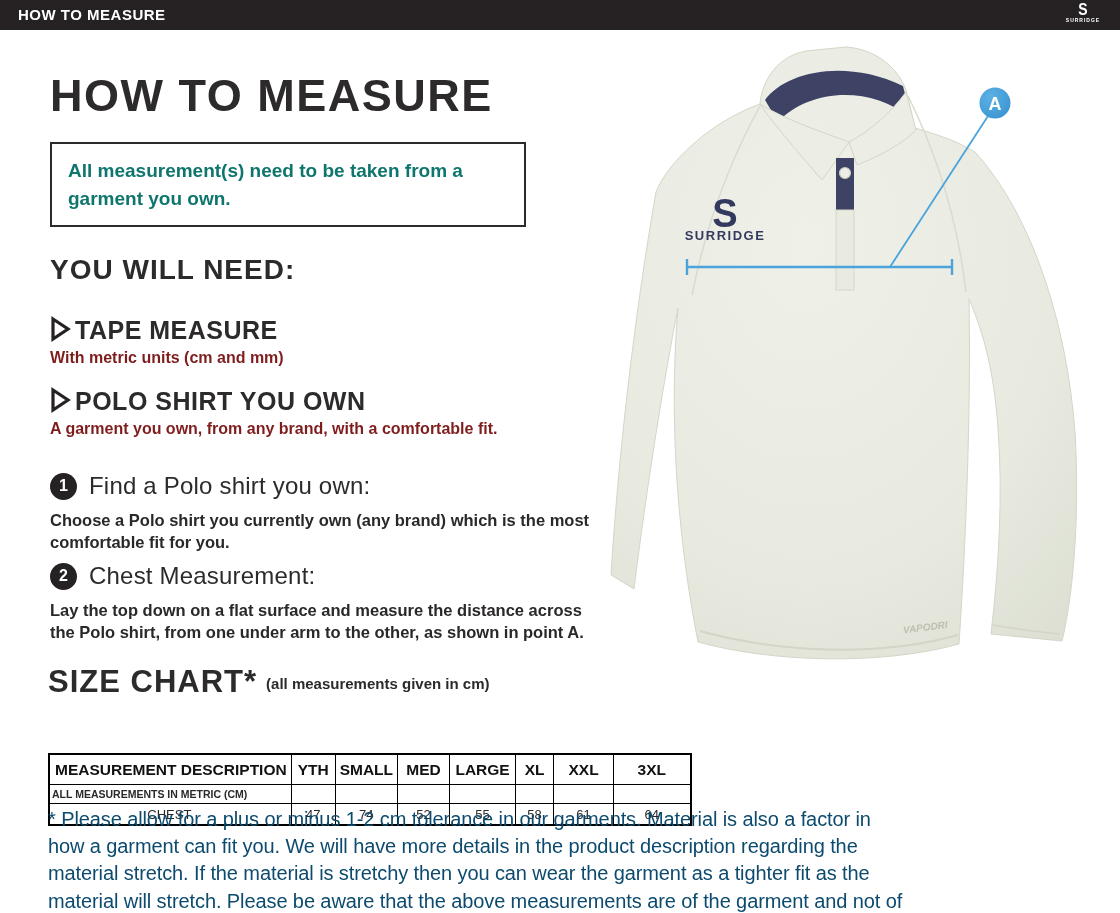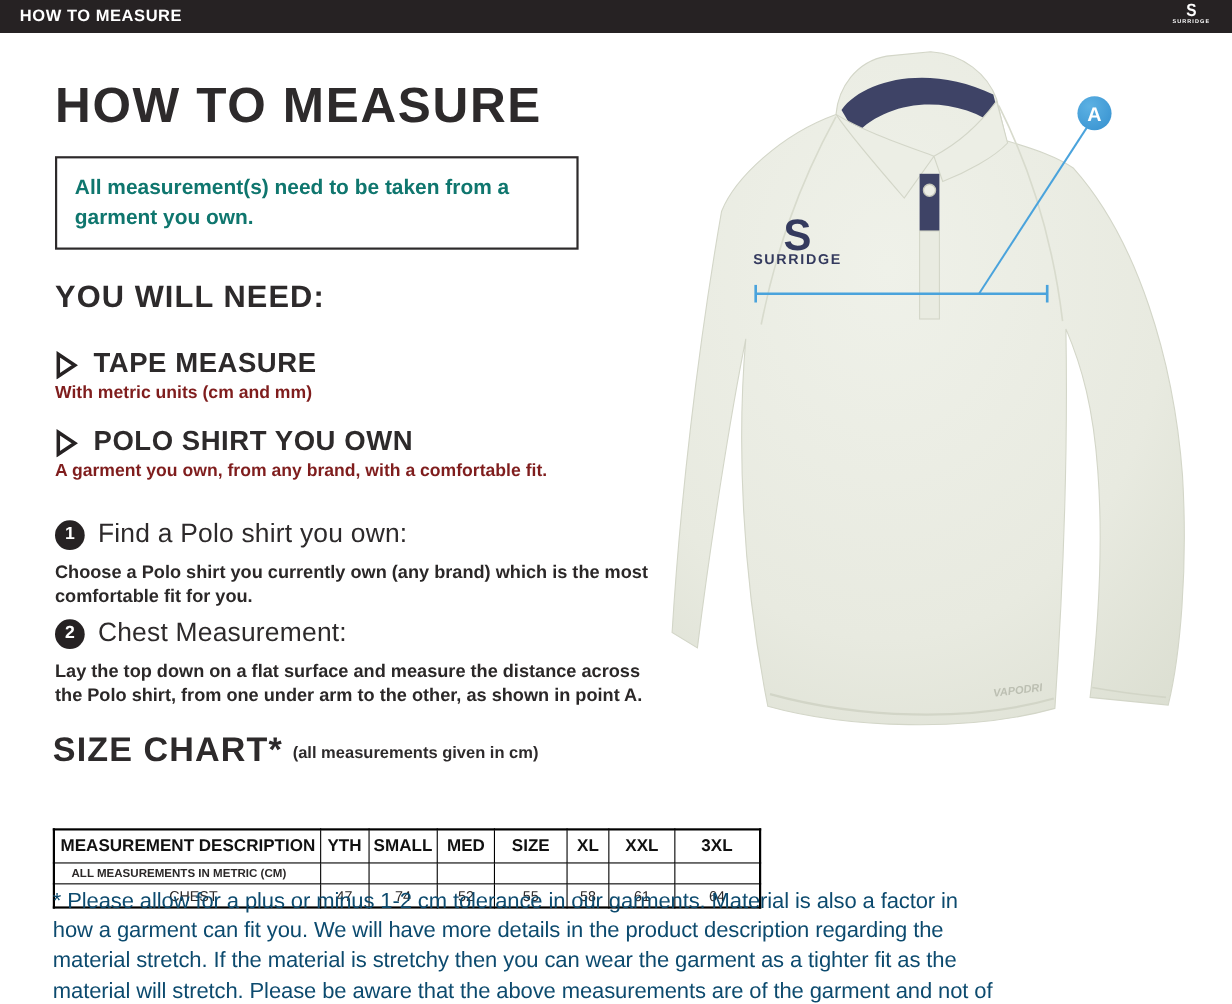--- a/index.html
+++ b/index.html
@@ -15,21 +15,21 @@
   .topbar-logo .s-word{display:block;font-size:5px;font-weight:700;letter-spacing:1px;line-height:7px;}
 
   
   .h1{position:absolute;left:50px;top:70px;font-size:45px;font-weight:700;
       letter-spacing:1.5px;color:#2d2a2b;}
   .notice{position:absolute;left:50px;top:142px;width:440px;border:2.5px solid #2d2a2b;
       padding:13px 16px;font-size:19px;font-weight:700;line-height:1.45;color:#0f766e;}
   .h2-need{position:absolute;left:50px;top:254px;font-size:28px;font-weight:700;letter-spacing:1px;color:#2d2a2b;}
 
   .need-item{position:absolute;left:50px;}
-  .need-row{display:flex;align-items:flex-end;gap:14px;}
+  .need-row{display:flex;align-items:flex-start;gap:4px;}
   .need-label{font-size:25px;font-weight:700;letter-spacing:.5px;color:#2d2a2b;}
   .need-desc{margin-top:4px;font-size:16px;font-weight:700;color:#7f1d1d;}
   .tri-icon{flex:0 0 auto;display:block;}
 
   .step-item{position:absolute;left:50px;}
   .step-row{display:flex;align-items:center;gap:12px;}
   .step-badge{width:27px;height:27px;border-radius:50%;background:#262223;color:#fff;
       font-size:16px;font-weight:700;display:flex;align-items:center;justify-content:center;}
   .step-title{font-size:24px;font-weight:400;color:#2d2a2b;letter-spacing:.2px;}
   .step-desc{margin-top:9px;width:548px;font-size:16.5px;font-weight:700;line-height:1.35;color:#2b2828;}
@@ -39,21 +39,21 @@
   .h2-size .sub{font-size:15px;font-weight:700;letter-spacing:0;margin-left:9px;vertical-align:3px;}
 
   
   .size-table{position:absolute;left:48px;top:753px;border-collapse:collapse;table-layout:fixed;
       border:2px solid #000;}
   .size-table th,.size-table td{border:1px solid #000;padding:0 4px;overflow:hidden;white-space:nowrap;}
   .size-table th{height:29px;font-size:15.5px;font-weight:700;color:#111;}
   .size-table th.first{text-align:left;padding-left:5px;}
   .size-table tr.metric td{height:18px;font-size:10.5px;font-weight:700;}
   .size-table tr.vals td{height:20px;font-size:13px;font-weight:400;text-align:center;}
-  .size-table td.rowlabel{text-align:left;padding-left:15px;font-weight:700;font-size:11px;}
+  .size-table td.rowlabel{text-align:left;padding-left:2px;font-weight:700;font-size:11px;}
 
   .footnote{position:absolute;left:48px;top:806px;width:862px;font-size:20px;font-weight:400;
       line-height:1.36;color:#0c4a6e;letter-spacing:-.1px;}
 
   
   .shirt-wrap{position:absolute;left:610px;top:40px;width:510px;height:660px;}
 </style>
 </head>
 <body>
 
@@ -123,21 +123,21 @@
       <col style="width:38px">
       <col style="width:60px">
       <col style="width:77px">
   </colgroup>
   <tbody>
       <tr>
     <th class="first">MEASUREMENT DESCRIPTION</th>
     <th>YTH</th>
     <th>SMALL</th>
     <th>MED</th>
-    <th>SIZE</th>
+    <th>LARGE</th>
     <th>XL</th>
     <th>XXL</th>
     <th>3XL</th>
   </tr>
   <tr class="metric">
     <td class="rowlabel" style="font-size:10.5px">ALL MEASUREMENTS IN METRIC (CM)</td>
     <td></td>
     <td></td>
     <td></td>
     <td></td>

